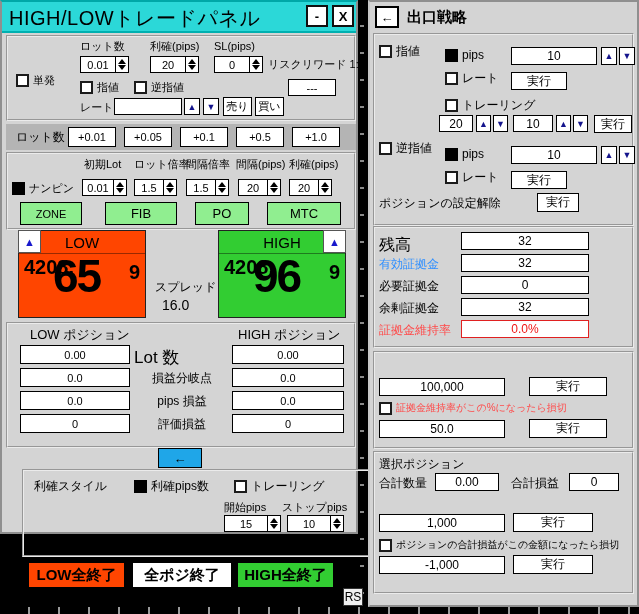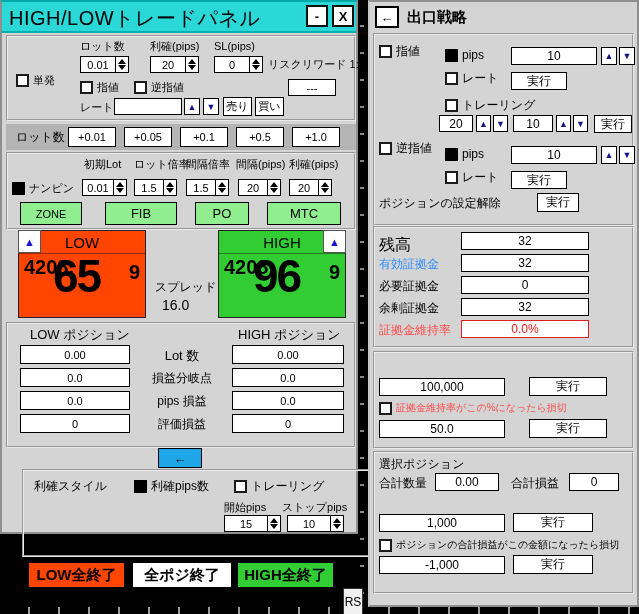--- a/index.html
+++ b/index.html
@@ -44,21 +44,21 @@
           display:flex;align-items:center;justify-content:center;font-size:15px;font-weight:bold}
   .panel{position:absolute;left:368px;top:0;width:271px;height:607px;background:#d4d4d4;
          border:2px solid #8f8f8f;border-left-color:#c8c8c8;box-sizing:border-box}
   .tblue{color:#2f8fff}
   .tred{color:#ff4a4a}
   .redbox{border-color:#e02020 !important;color:#f01414}
   .vticks{position:absolute;left:360px;top:0;width:4px;height:614px;
           background:repeating-linear-gradient(180deg,transparent 0 25px,#8a8a8a 25px 27px)}
   .hticks{position:absolute;left:0;top:607px;width:639px;height:7px;
           background:repeating-linear-gradient(90deg,transparent 0 28px,#9a9a9a 28px 30px)}
-  .rs{position:absolute;left:343px;top:588px;width:20px;height:27px;background:#f0f0f0;border:1px solid #333;
+  .rs{position:absolute;left:343px;top:588px;width:20px;height:18px;background:#f0f0f0;border:1px solid #333;
       box-sizing:border-box;display:flex;align-items:center;justify-content:center;font-size:12px;z-index:5}
 </style>
 </head>
 <body>
 
 <div class="vticks"></div>
 <div class="hticks"></div>
 <div class="rs">RS</div>
 
 <div class="win">
@@ -202,21 +202,21 @@
     <div class="phead4">4208.</div>
     <div class="pbig">96</div>
     <div class="ppip">9</div>
   </div>
 
   <div class="grp" style="left:4px;top:320px;width:350px;height:126px">
     <div class="lbl" style="left:22px;top:3px;font-size:13px">LOW ポジション</div>
     <div class="lbl" style="left:230px;top:3px;font-size:13px">HIGH ポジション</div>
 
     <div class="box" style="left:12px;top:21px;width:110px;height:19px">0.00</div>
-    <div class="lbl" style="left:126px;top:24px;width:96px;text-align:center;font-size:13px">Lot 数</div>
+    <div class="lbl" style="left:126px;top:24px;width:96px;font-size:17px">Lot 数</div>
     <div class="box" style="left:224px;top:21px;width:112px;height:19px">0.00</div>
 
     <div class="box" style="left:12px;top:44px;width:110px;height:19px">0.0</div>
     <div class="lbl" style="left:126px;top:47px;width:96px;text-align:center;font-size:12px">損益分岐点</div>
     <div class="box" style="left:224px;top:44px;width:112px;height:19px">0.0</div>
 
     <div class="box" style="left:12px;top:67px;width:110px;height:19px">0.0</div>
     <div class="lbl" style="left:126px;top:70px;width:96px;text-align:center;font-size:12px">pips 損益</div>
     <div class="box" style="left:224px;top:67px;width:112px;height:19px">0.0</div>
 

